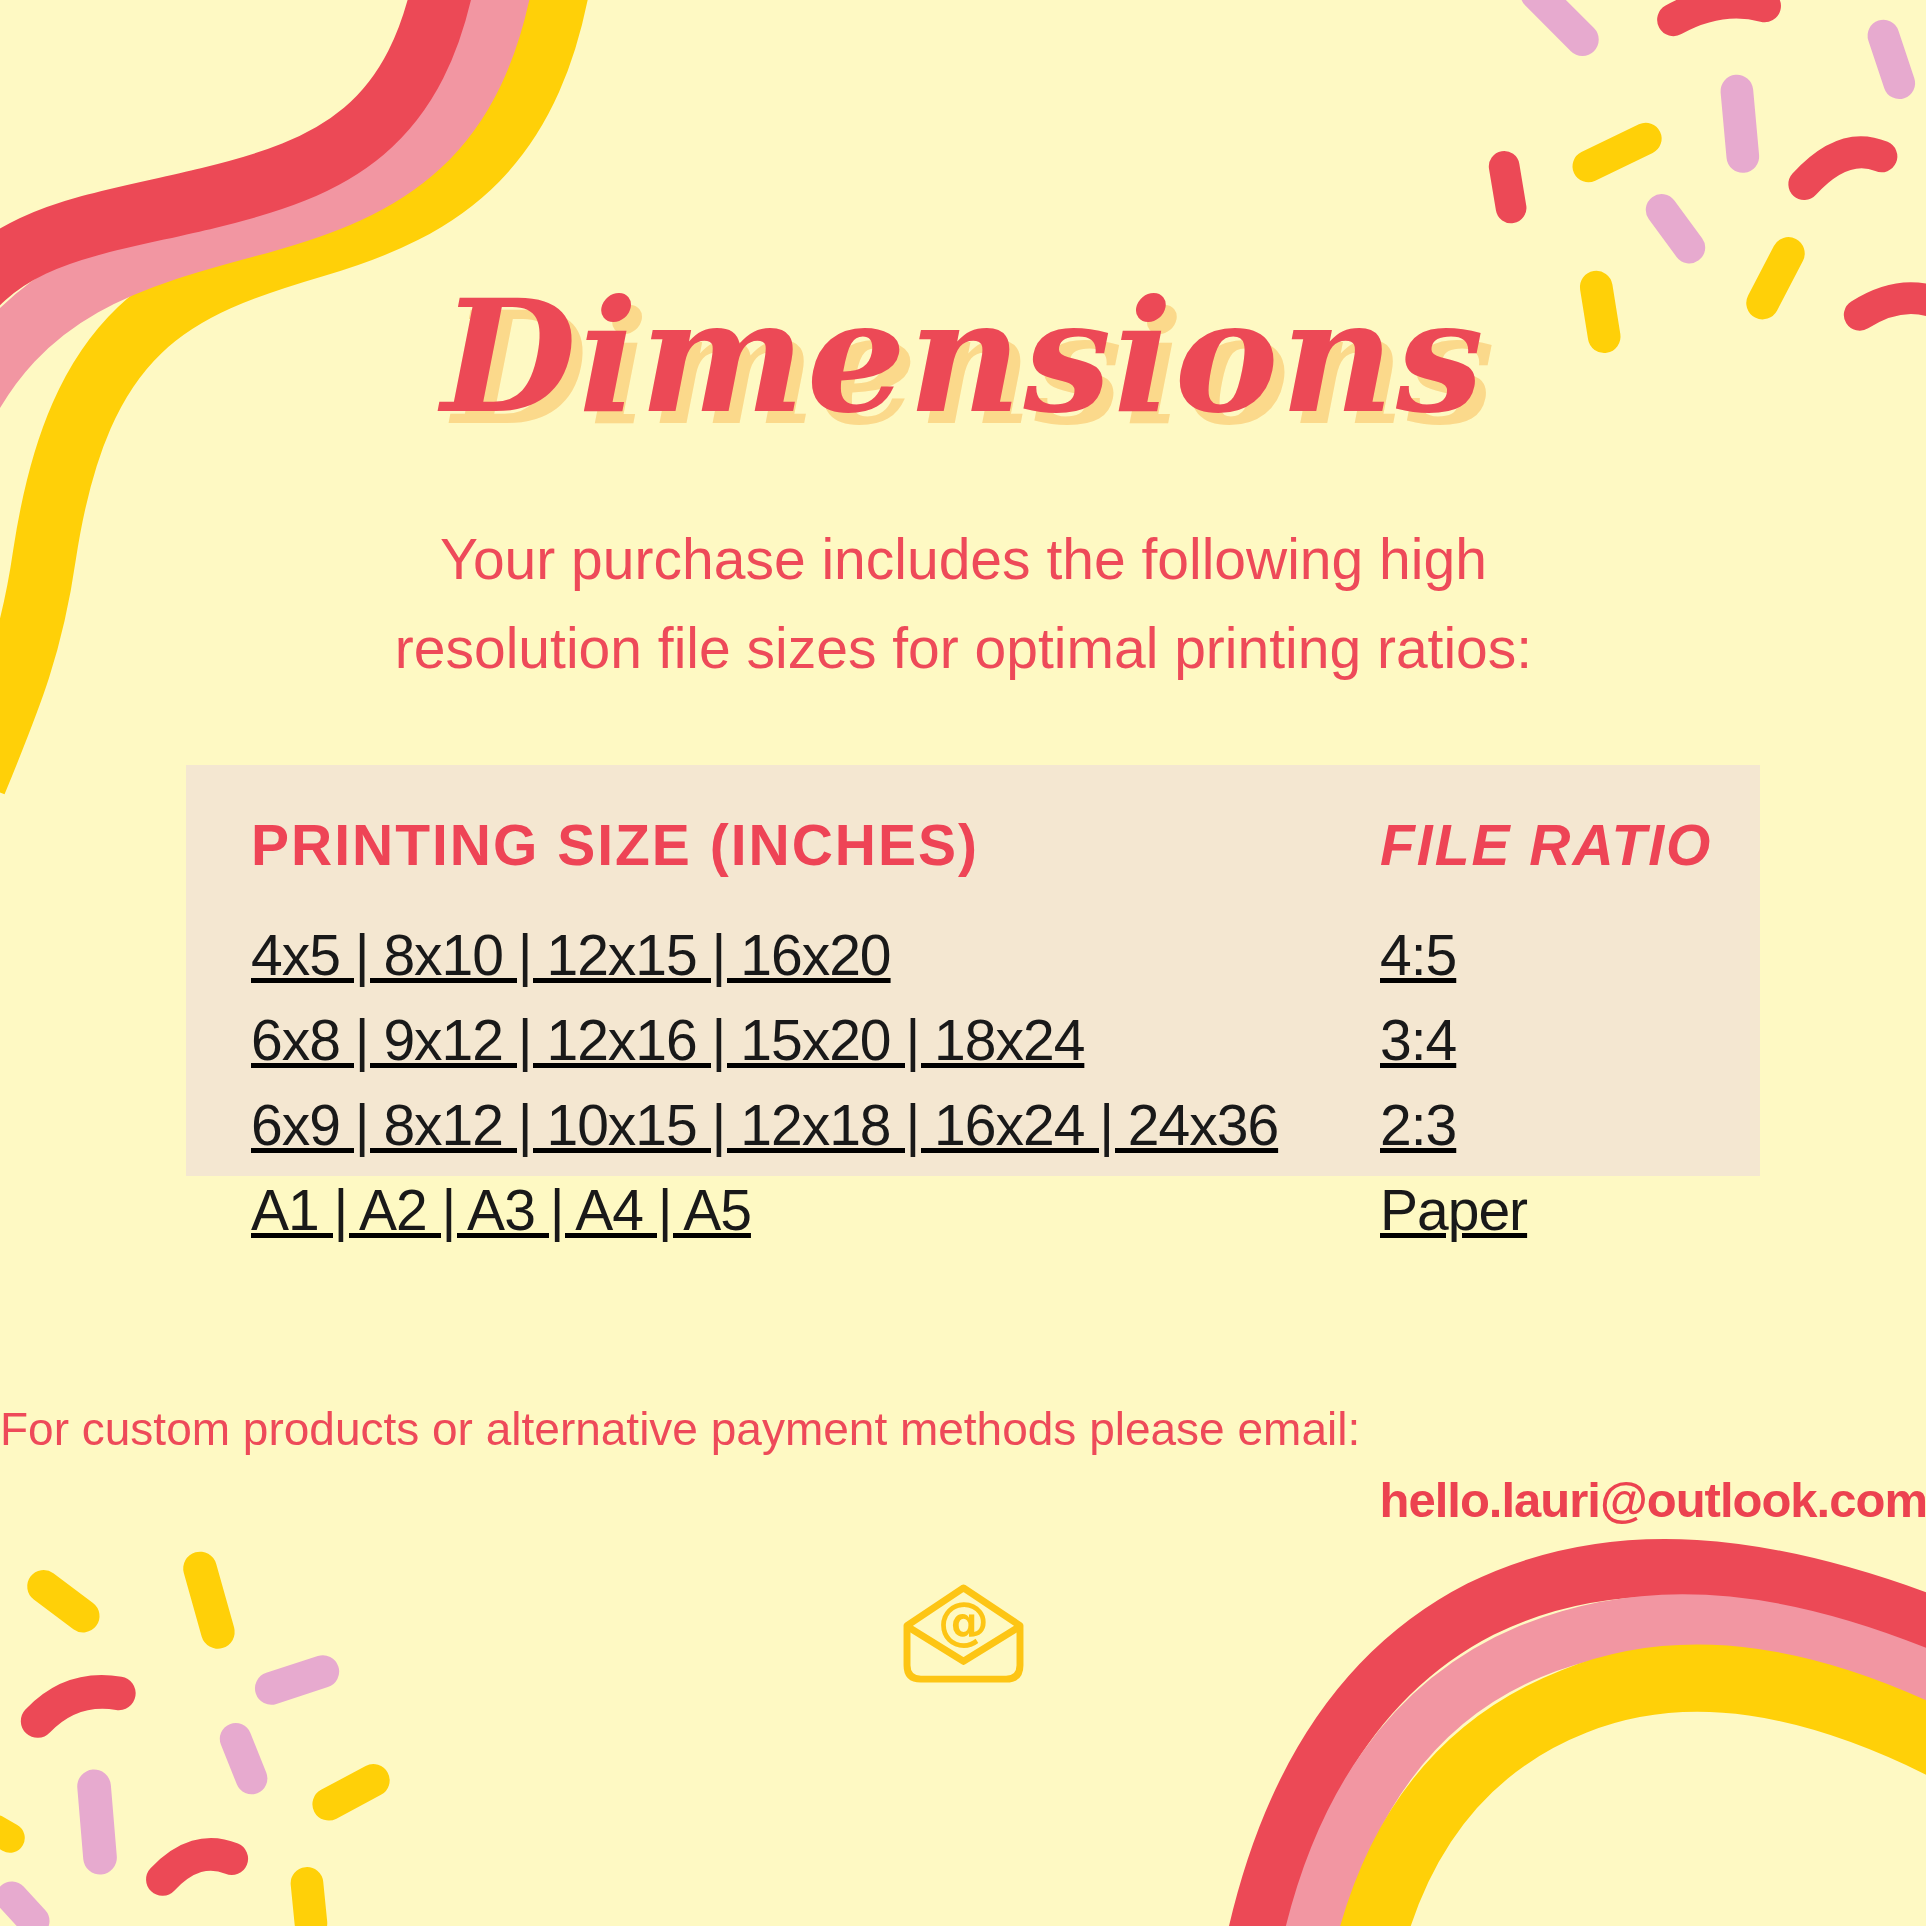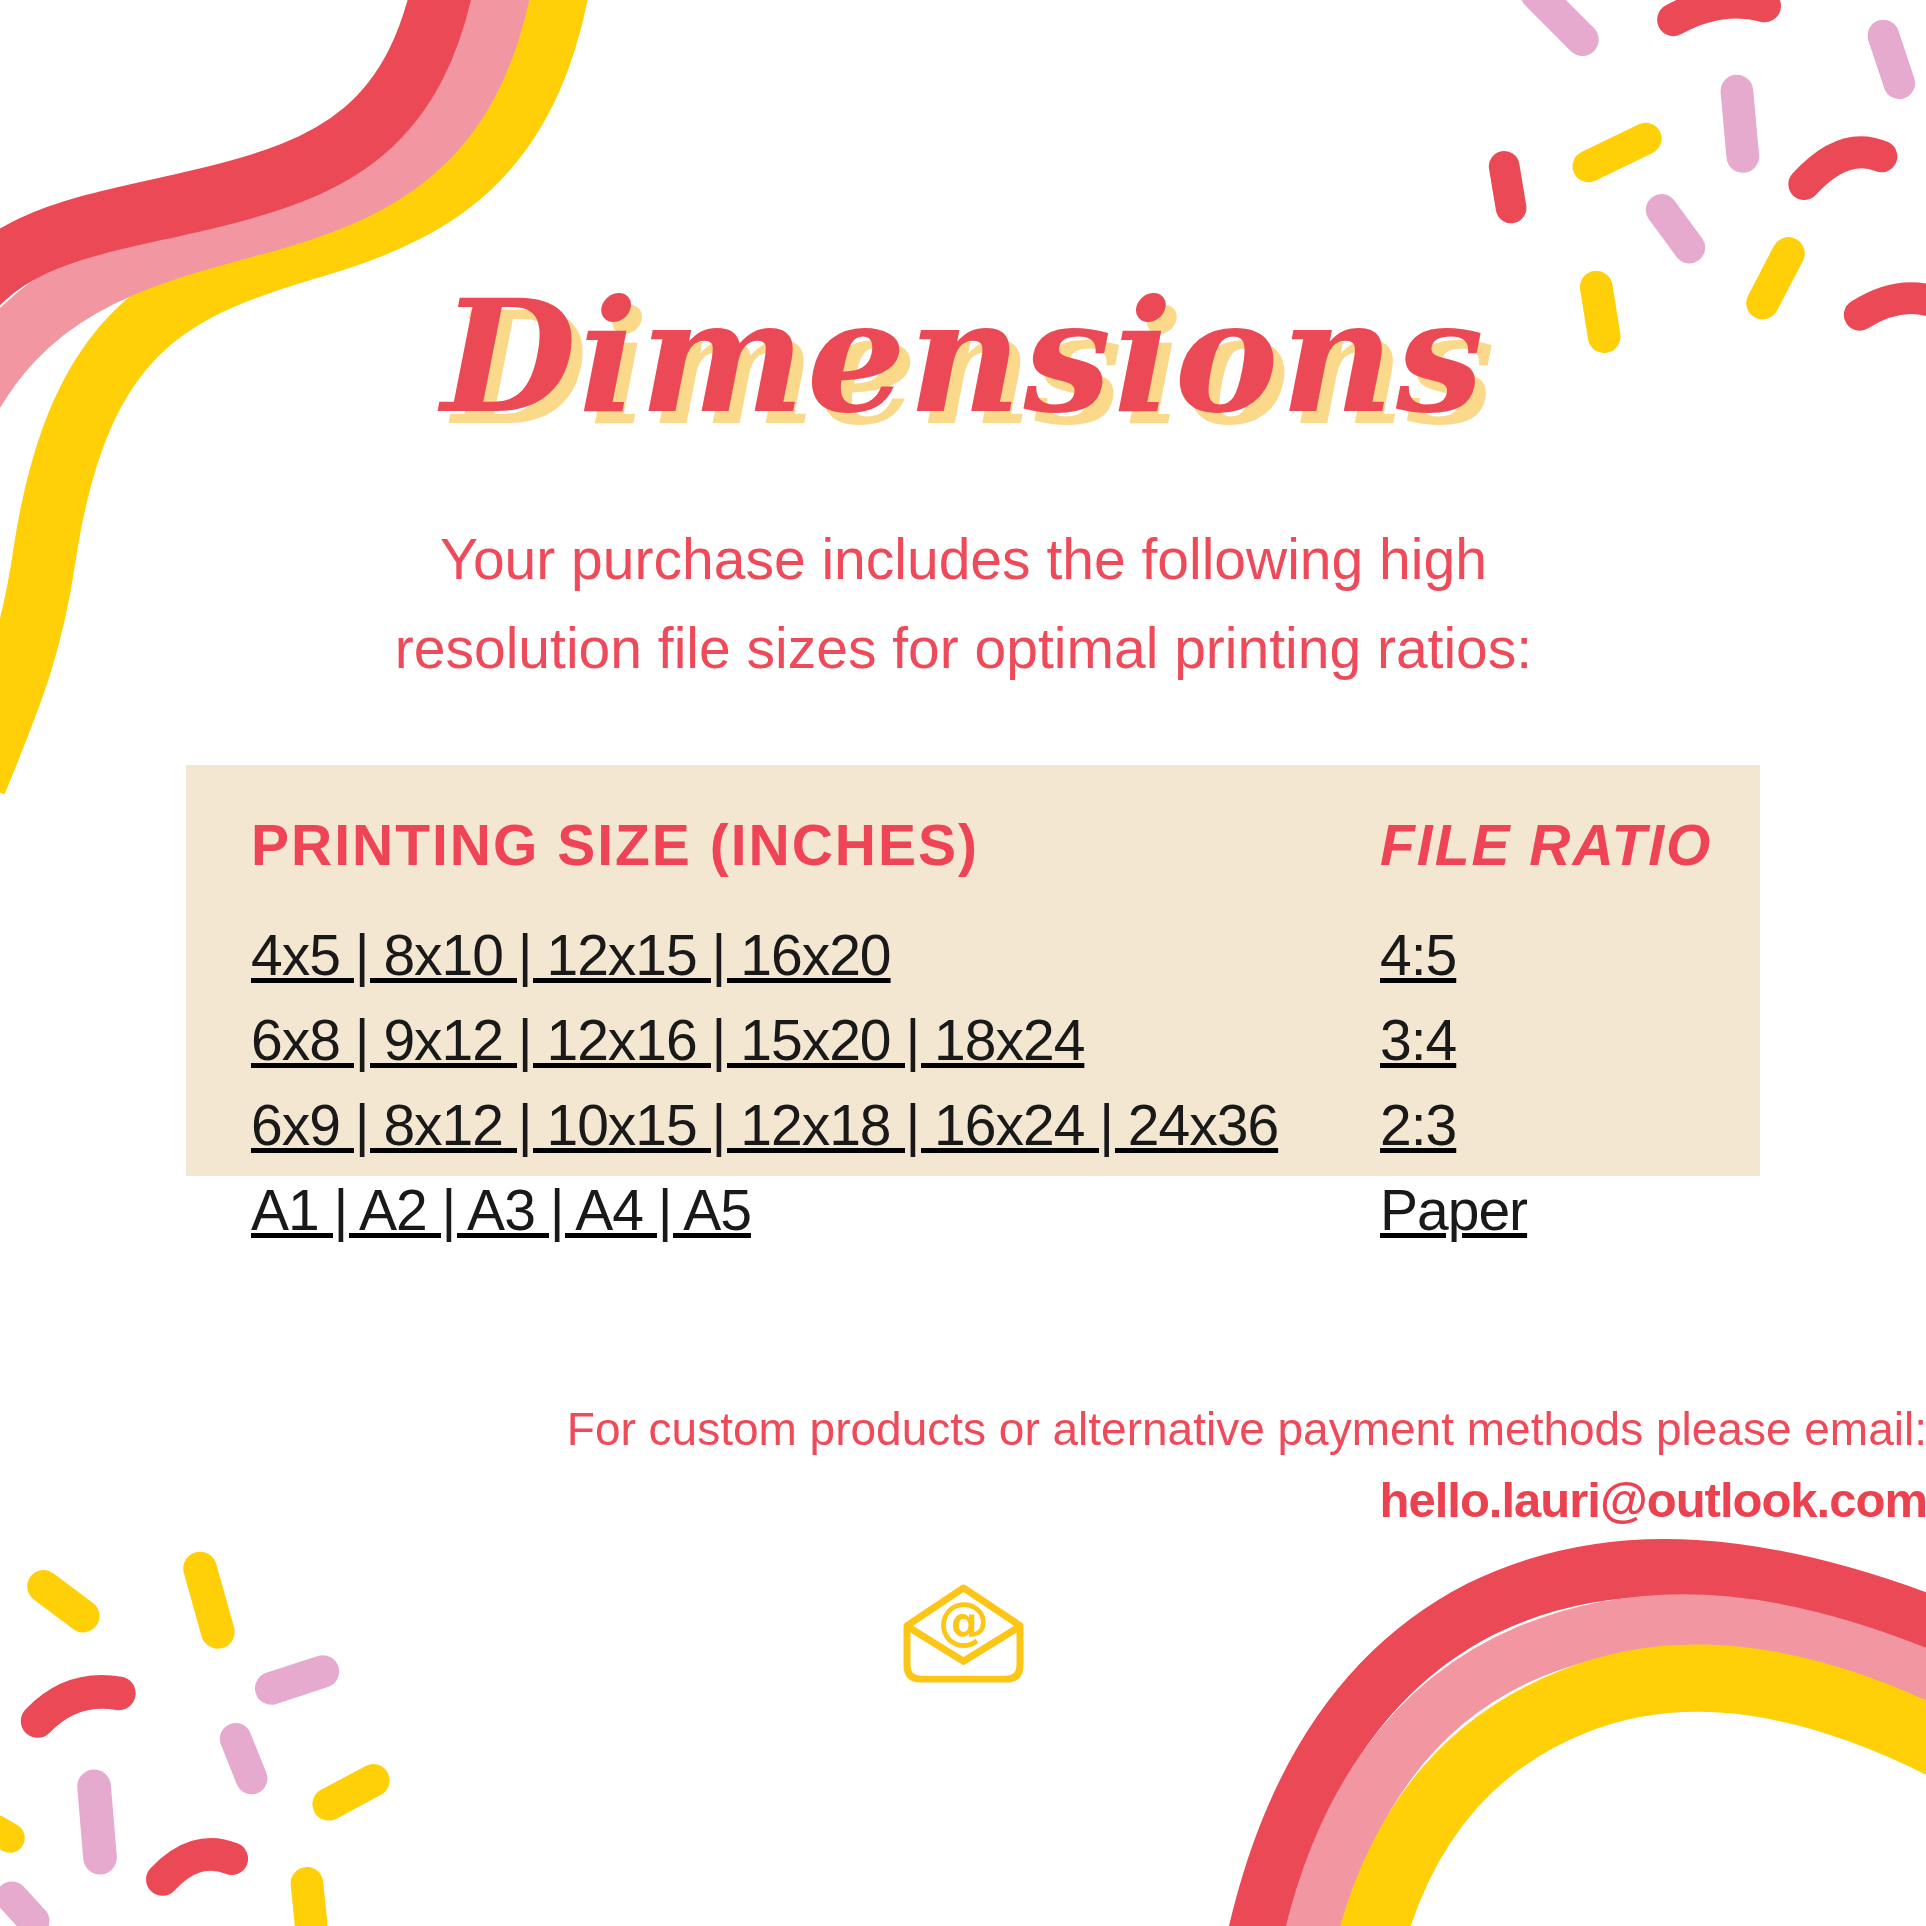--- a/index.html
+++ b/index.html
@@ -1,20 +1,20 @@
 <!DOCTYPE html>
 <html><head>
 <meta charset="utf-8">
 <style>
   html,body{margin:0;padding:0;background:#fdebe7;}
   .canvas{
     position:relative;
     width:1927px;height:1927px;
     overflow:hidden;
-    background:#ffffff;
+    background:#fef9c3;
     font-family:"Liberation Sans", sans-serif;
   }
   .deco{position:absolute;inset:0;width:1927px;height:1927px;}
   .title{
     position:absolute;top:279px;left:0;width:100%;
     margin:0;text-align:center;
     font-family:"DejaVu Serif", serif;
     font-style:italic;font-weight:bold;
     font-size:156px;line-height:1;
     color:#ec4956;
@@ -43,21 +43,21 @@
   .col-ratio{flex:1;font-style:italic;}
   .tr{display:flex;text-decoration:underline;}
   .td{
     color:#191919;font-size:57px;line-height:85px;
     white-space:nowrap;letter-spacing:-1px;
   }
   .td.sizes{width:1129px;}
   .td.ratio{flex:1;}
   .footer-note{
     position:absolute;top:1404px;left:0;width:100%;
-    text-align:right;color:#ee4a59;font-size:46px;line-height:51px;
+    text-align:left;color:#ee4a59;font-size:46px;line-height:51px;
   }
   .footer-email{
     position:absolute;top:1473px;left:0;width:100%;
     text-align:right;color:#ec4250;font-size:49px;font-weight:bold;
     line-height:55px;letter-spacing:-1px;
   }
   .envelope{position:absolute;left:897px;top:1580px;}
 </style>
 </head>
 <body>

